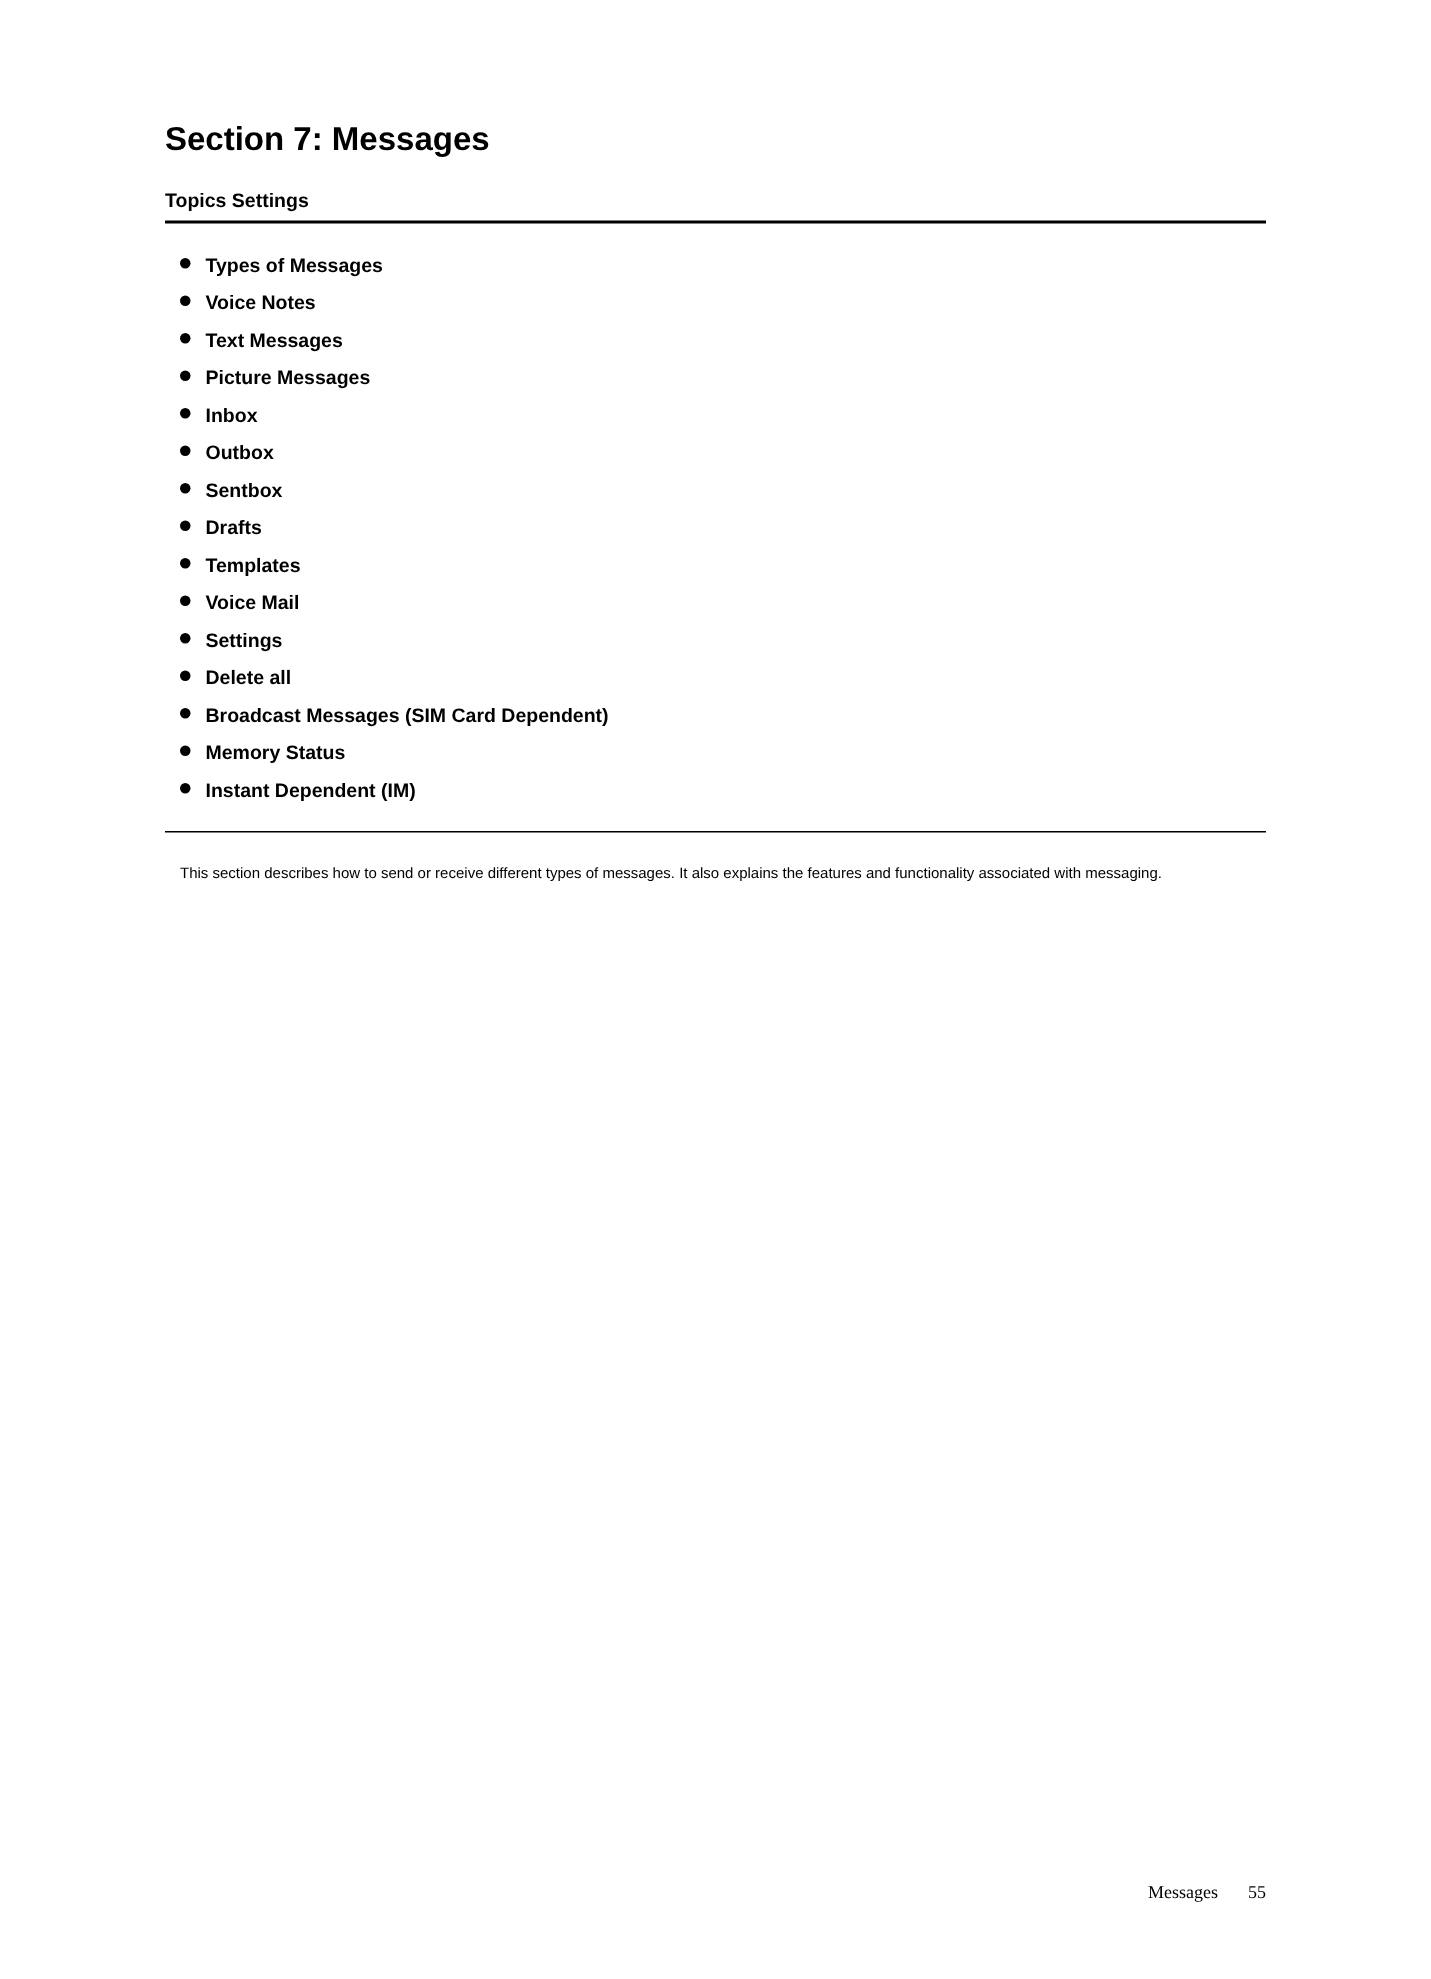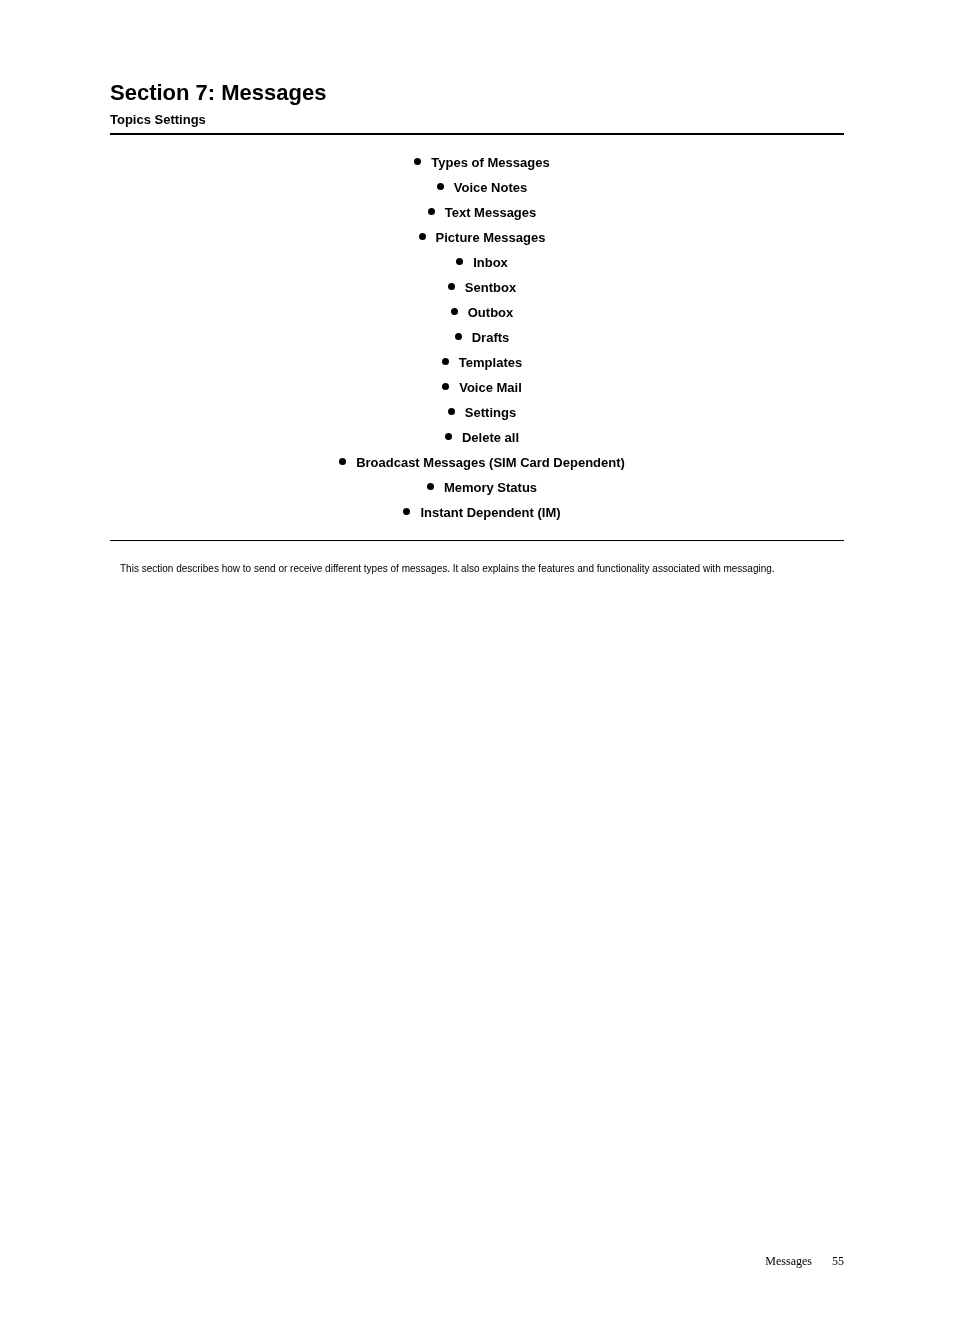--- a/index.html
+++ b/index.html
@@ -22,21 +22,21 @@
       background: #ffffff;
       padding: 80px 110px 60px 110px;
       position: relative;
     }
 
     .section-title {
       font-family: Arial, Helvetica, sans-serif;
       font-weight: bold;
       font-size: 22px;
       color: #000000;
-      margin-bottom: 6px;
+      margin-bottom: 20px;
     }
 
     .topics-covered-label {
       font-family: Arial, Helvetica, sans-serif;
       font-weight: bold;
       font-size: 13px;
       color: #000000;
       margin-bottom: 6px;
     }
 
@@ -61,21 +61,20 @@
 
     .topics-list li {
       font-family: Arial, Helvetica, sans-serif;
       font-weight: bold;
       font-size: 13px;
       color: #000000;
       margin-bottom: 10px;
       display: flex;
       align-items: flex-start;
       gap: 10px;
-      justify-content: center;
     }
 
     .topics-list li .bullet {
       display: inline-block;
       width: 7px;
       height: 7px;
       background: #000000;
       border-radius: 50%;
       flex-shrink: 0;
       margin-top: 3px;
@@ -136,25 +135,25 @@
       <li>
         <span class="bullet"></span>
         <span>Picture Messages</span>
       </li>
       <li>
         <span class="bullet"></span>
         <span>Inbox</span>
       </li>
       <li>
         <span class="bullet"></span>
-        <span>Sentbox</span>
+        <span>Outbox</span>
       </li>
       <li>
         <span class="bullet"></span>
-        <span>Outbox</span>
+        <span>Sentbox</span>
       </li>
       <li>
         <span class="bullet"></span>
         <span>Drafts</span>
       </li>
       <li>
         <span class="bullet"></span>
         <span>Templates</span>
       </li>
       <li>

